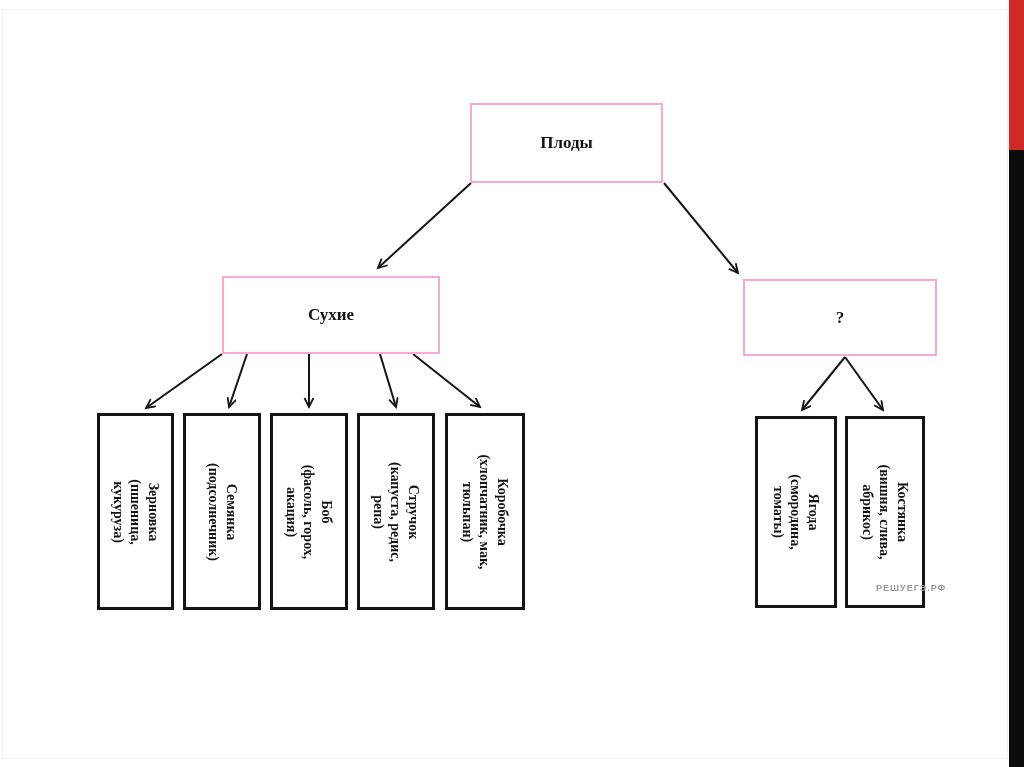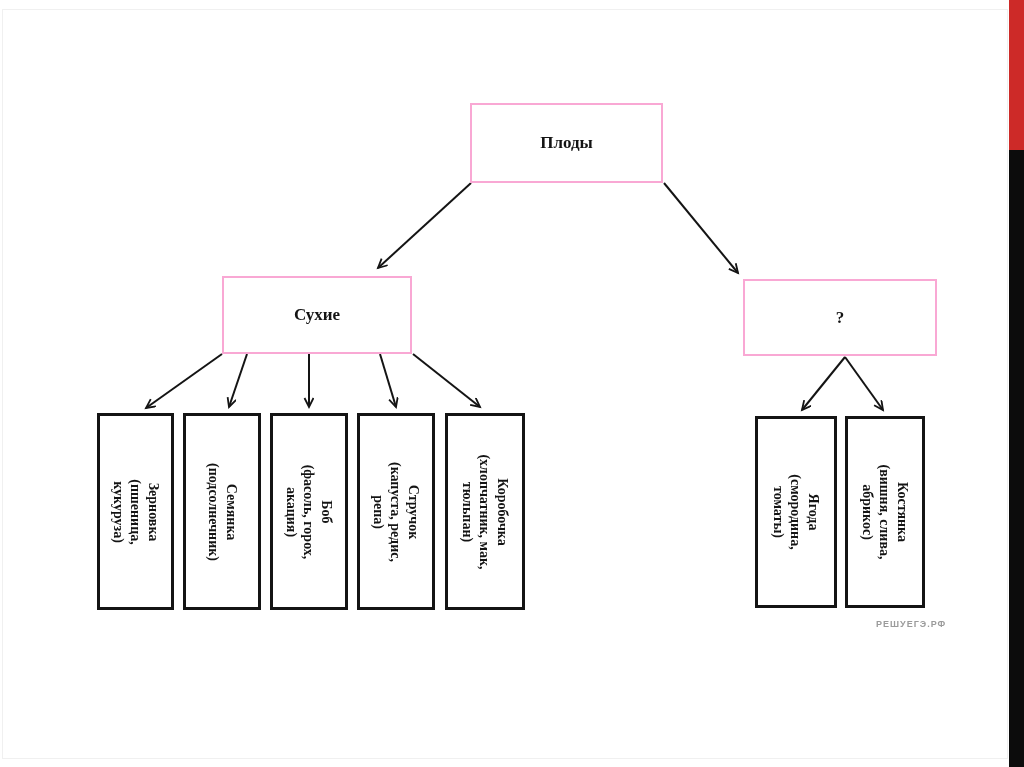--- a/index.html
+++ b/index.html
@@ -18,21 +18,21 @@
   .accent-bar-black{
     position:absolute;right:0;top:150px;width:15px;height:617px;
   }
   .arrow-layer{position:absolute;left:0;top:0;width:1024px;height:767px;pointer-events:none;}
   .node{
     position:absolute;background:#ffffff;border:2px solid #f9a8d4;
     display:flex;align-items:center;justify-content:center;
     color:#141414;font-weight:bold;box-sizing:border-box;
   }
   .node-root{left:470px;top:103px;width:193px;height:80px;font-size:17px;}
-  .node-dry{left:222px;top:276px;width:190px;height:78px;font-size:17px;justify-content:center;}
+  .node-dry{left:222px;top:276px;width:218px;height:78px;font-size:17px;justify-content:center;}
   .node-unknown{left:743px;top:279px;width:194px;height:77px;font-size:17px;}
   .leaf{
     position:absolute;background:#ffffff;border:3px solid #141414;
     box-sizing:border-box;
   }
   .leaf .vlabel{
     position:absolute;top:50%;left:50%;width:186px;
     transform:translate(-50%,-50%) rotate(90deg);
     text-align:center;white-space:pre-line;
     font-size:14px;font-weight:bold;line-height:1.25;color:#141414;
@@ -115,16 +115,16 @@
   <div class="vlabel">Ягода
 (смородина,
 томаты)</div>
 </div>
 <div class="leaf leaf-7">
   <div class="vlabel">Костянка
 (вишня, слива,
 абрикос)</div>
 </div>
 
-<div class="watermark" style="color: rgb(155, 155, 155); margin-top: 36px;">РЕШУЕГЭ.РФ</div>
+<div class="watermark" style="color: rgb(155, 155, 155);">РЕШУЕГЭ.РФ</div>
 
 <div class="accent-bar-red" style="background: rgb(205, 42, 40);"></div>
 <div class="accent-bar-black" style="background: rgb(12, 12, 12);"></div>
 
 </body></html>

